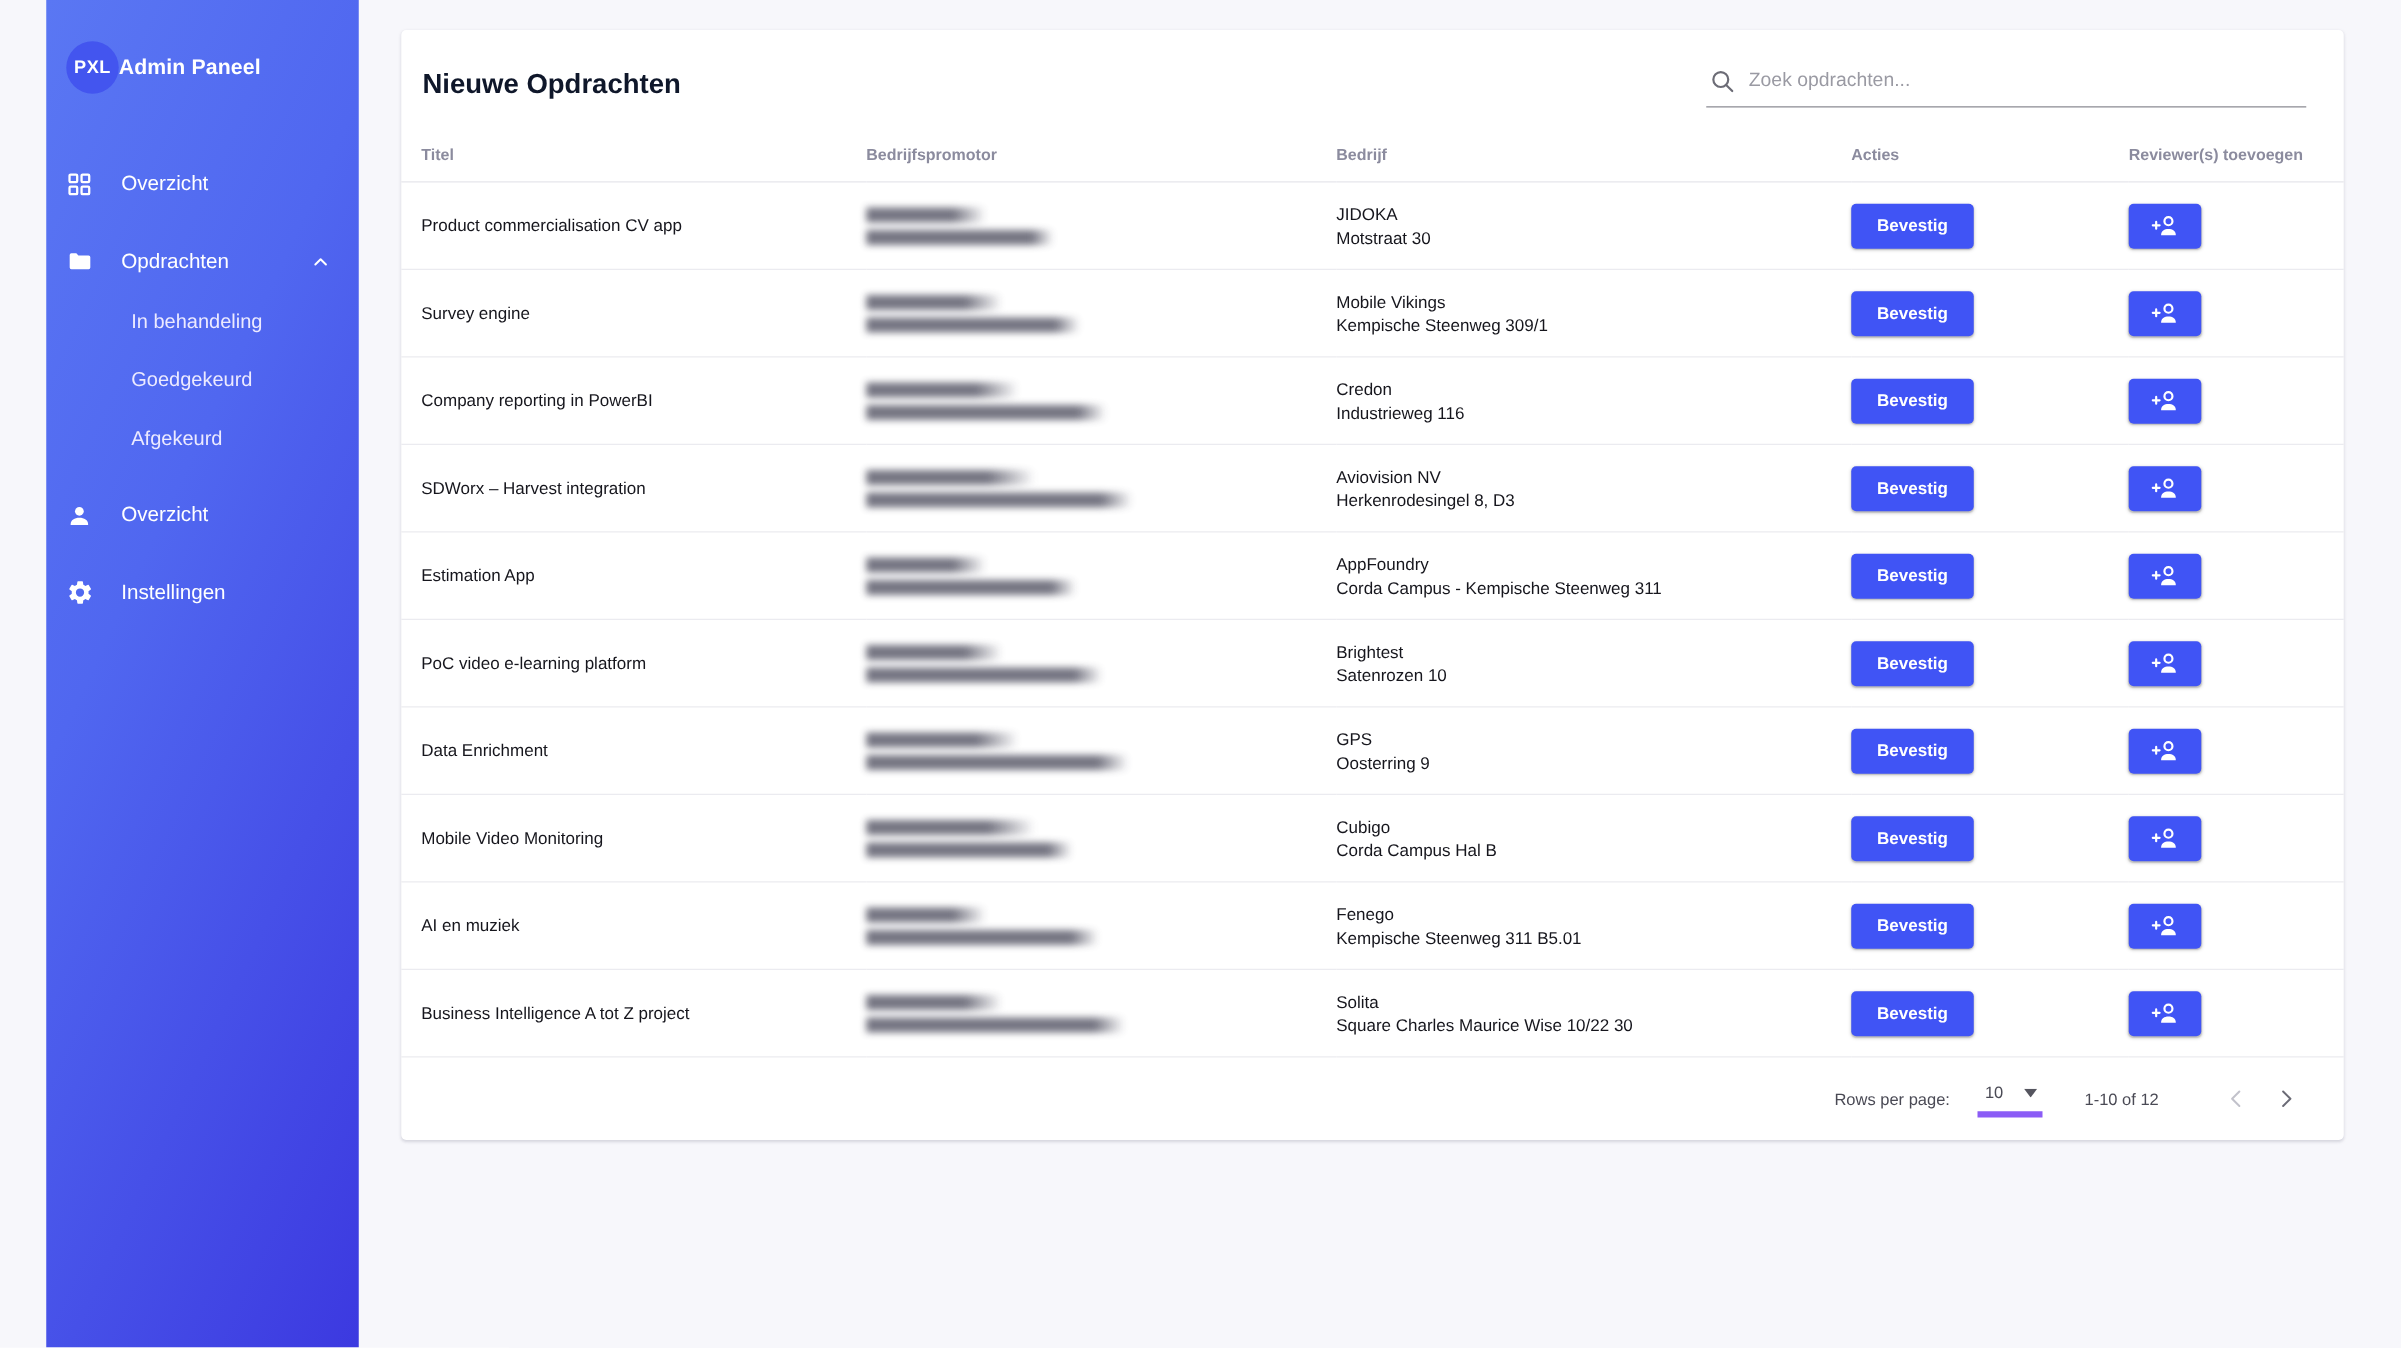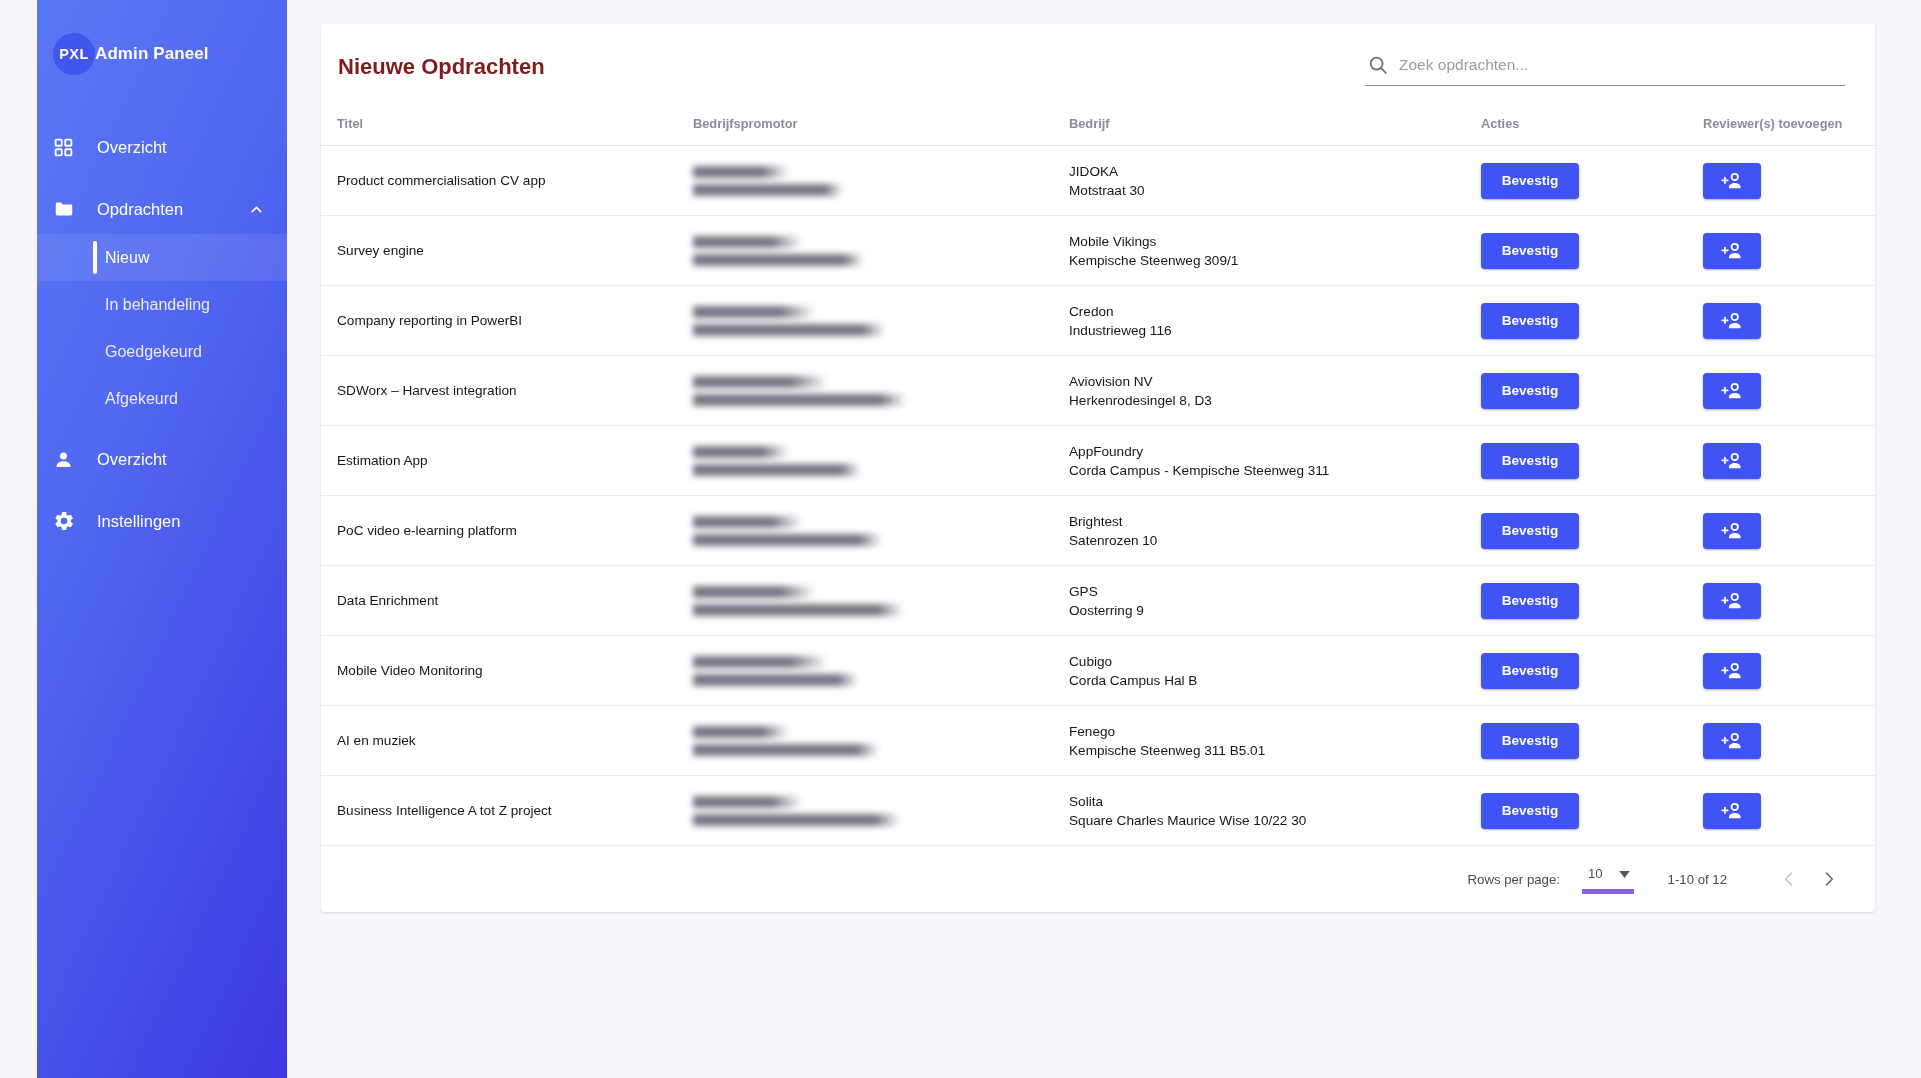--- a/index.html
+++ b/index.html
@@ -64,21 +64,21 @@
     background: #ffffff;
     border-radius: 4px;
     box-shadow: 0 1px 3px rgba(30,30,60,0.10), 0 1px 2px rgba(30,30,60,0.06);
     width: 100%;
   }
   .card-head {
     display: flex; align-items: flex-start; justify-content: space-between;
     padding: 26px 30px 0 16px;
     height: 86px;
   }
-  .page-title { font-size: 22px; font-weight: bold; color: #7f1d1d; padding-left: 1px; padding-top: 4px;}
+  .page-title { font-size: 22px; font-weight: bold; color: #0f172a; padding-left: 1px; padding-top: 4px;}
   .search-wrap {
     width: 480px; display: flex; align-items: center;
     border-bottom: 1px solid #8b8b93;
     padding: 4px 2px 9px 2px;
   }
   .search-icon { width: 22px; height: 22px; color: #6c6c76; flex: 0 0 22px; }
   .search-input {
     border: 0; outline: 0; flex: 1 1 auto;
     font-family: "Liberation Sans", sans-serif;
     font-size: 15.5px; color: #4d7c0f;
@@ -187,23 +187,20 @@
         </span>
         <span class="nav-label">Opdrachten</span>
         <span class="nav-caret">
           <svg width="17" height="17" viewBox="0 0 24 24" fill="none" stroke="#fff" stroke-width="2.2" stroke-linecap="round" stroke-linejoin="round">
             <polyline points="6 15 12 9 18 15"></polyline>
           </svg>
         </span>
       </div>
 
       <div class="subnav">
-        <div class="sub-item active">
-          <span>Nieuw</span>
-        </div>
         <div class="sub-item">
           <span>In behandeling</span>
         </div>
         <div class="sub-item">
           <span>Goedgekeurd</span>
         </div>
         <div class="sub-item">
           <span>Afgekeurd</span>
         </div>
       </div>

